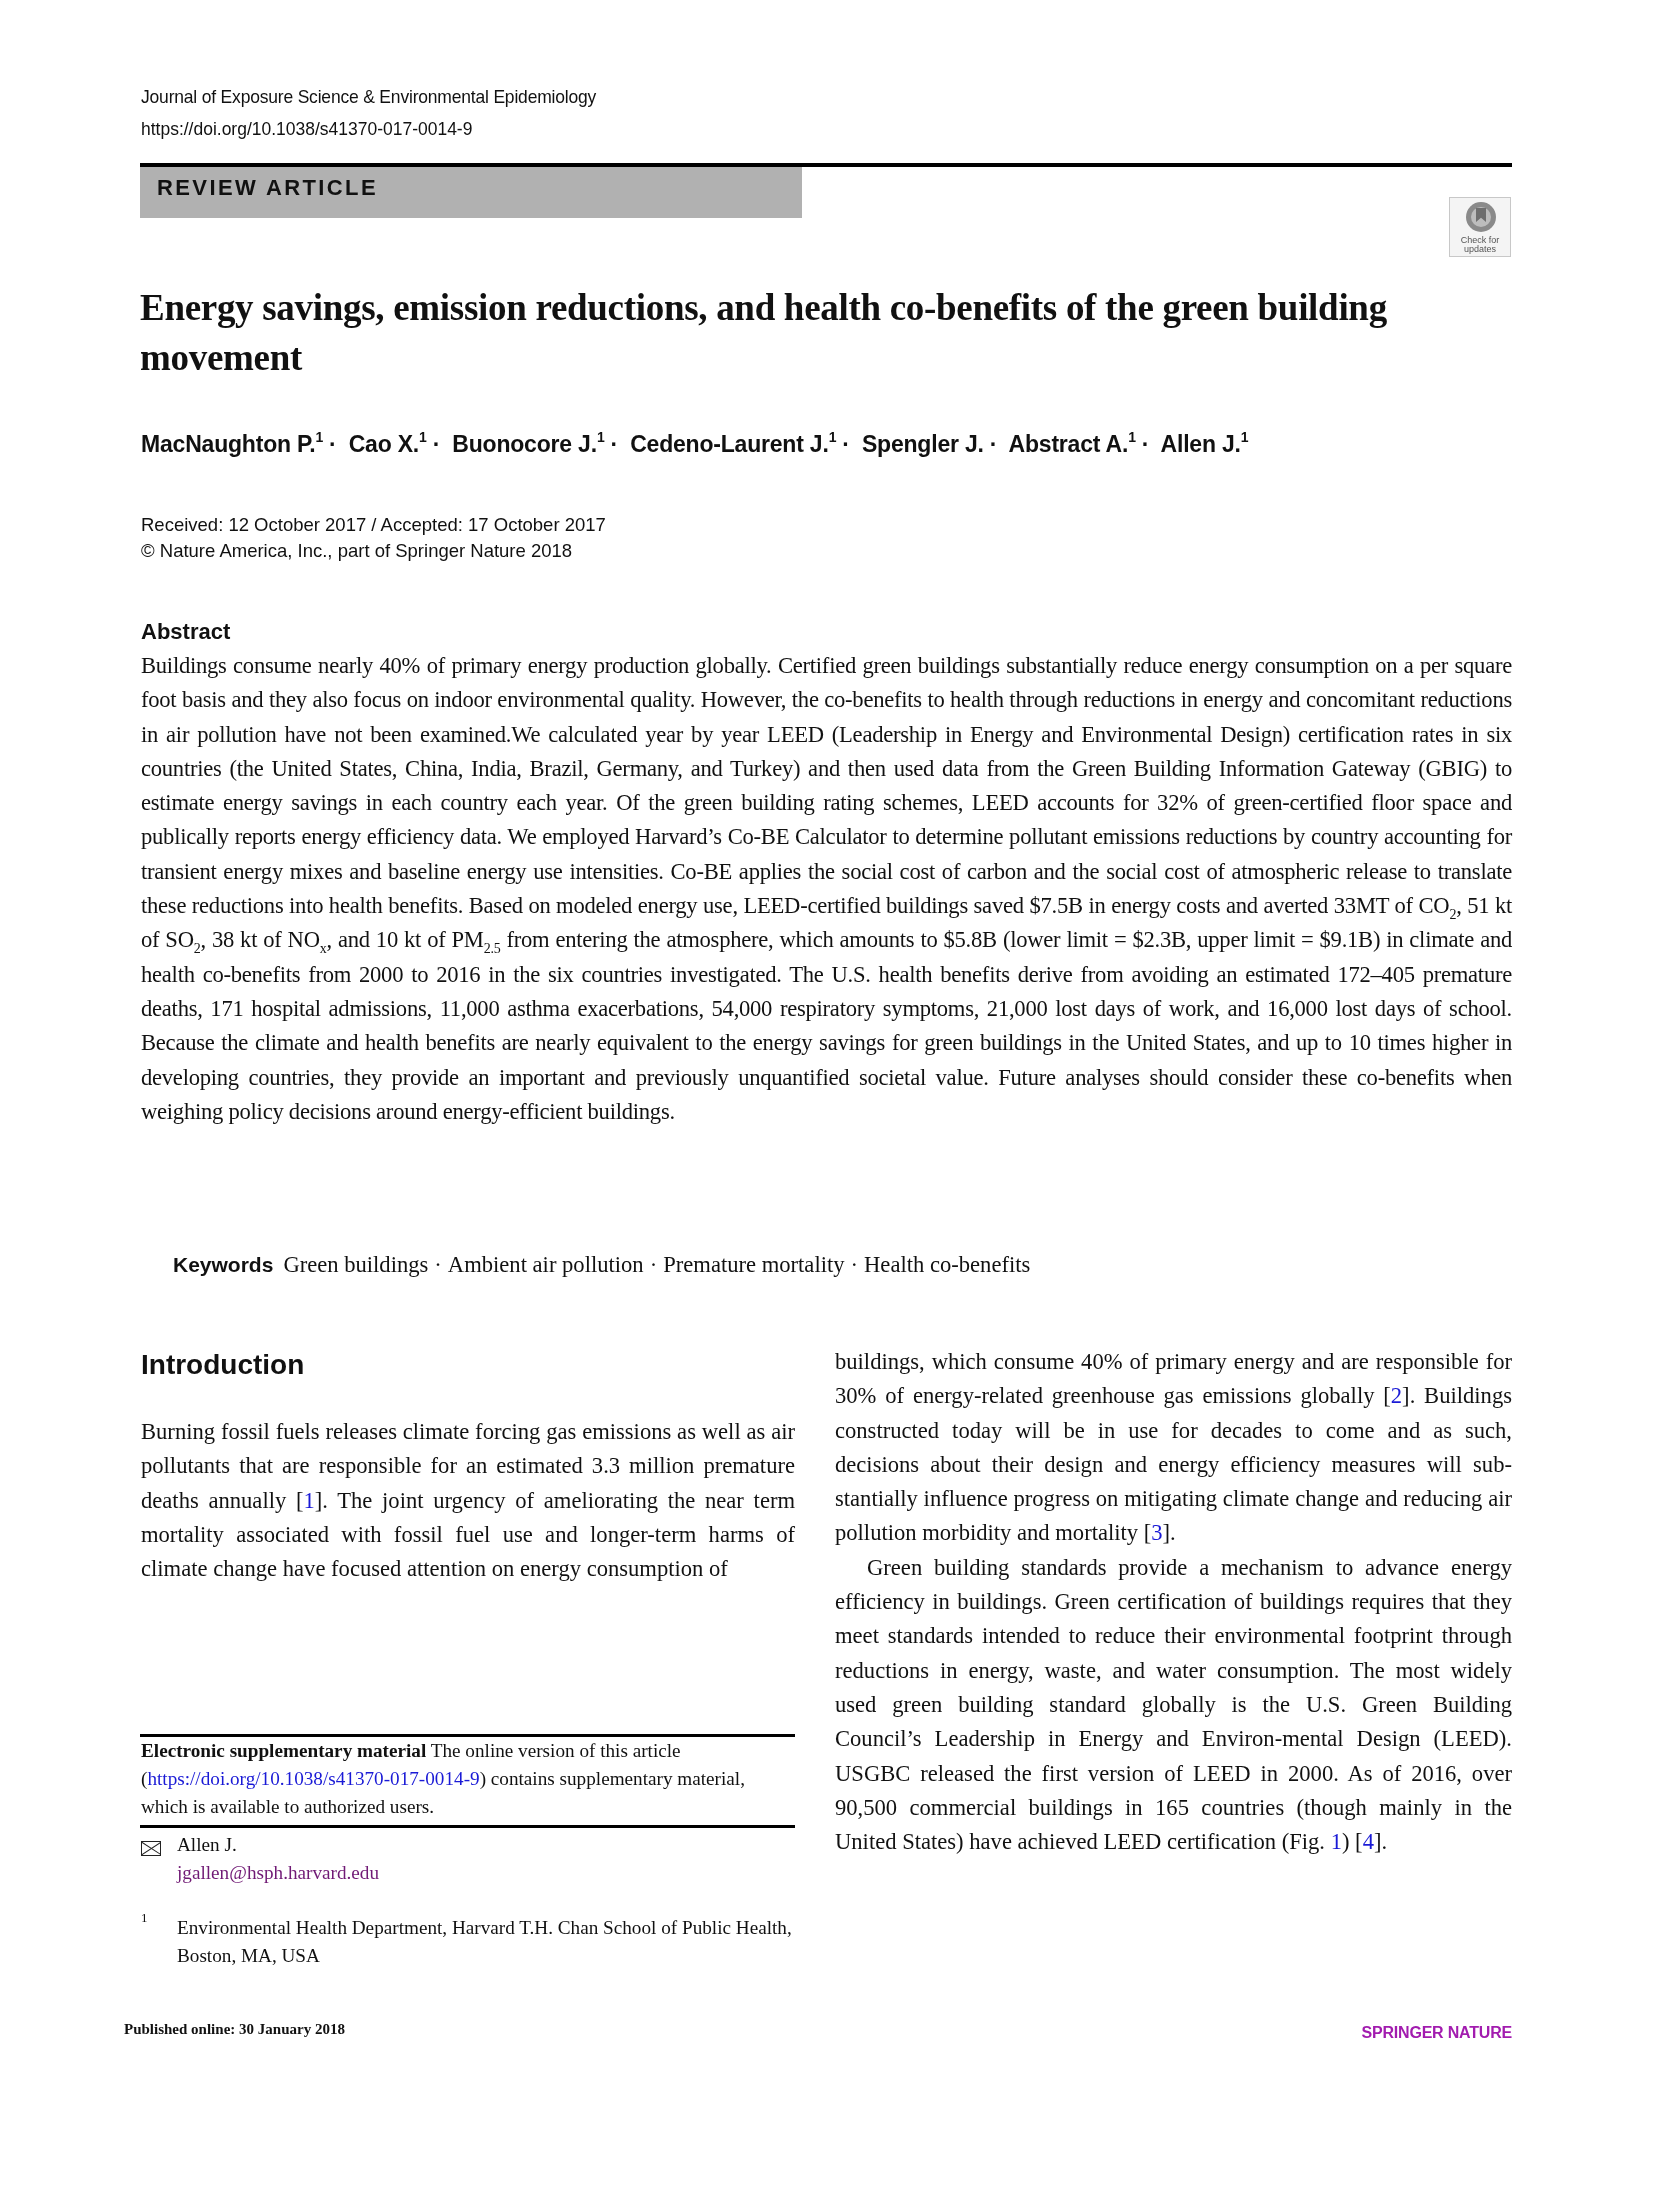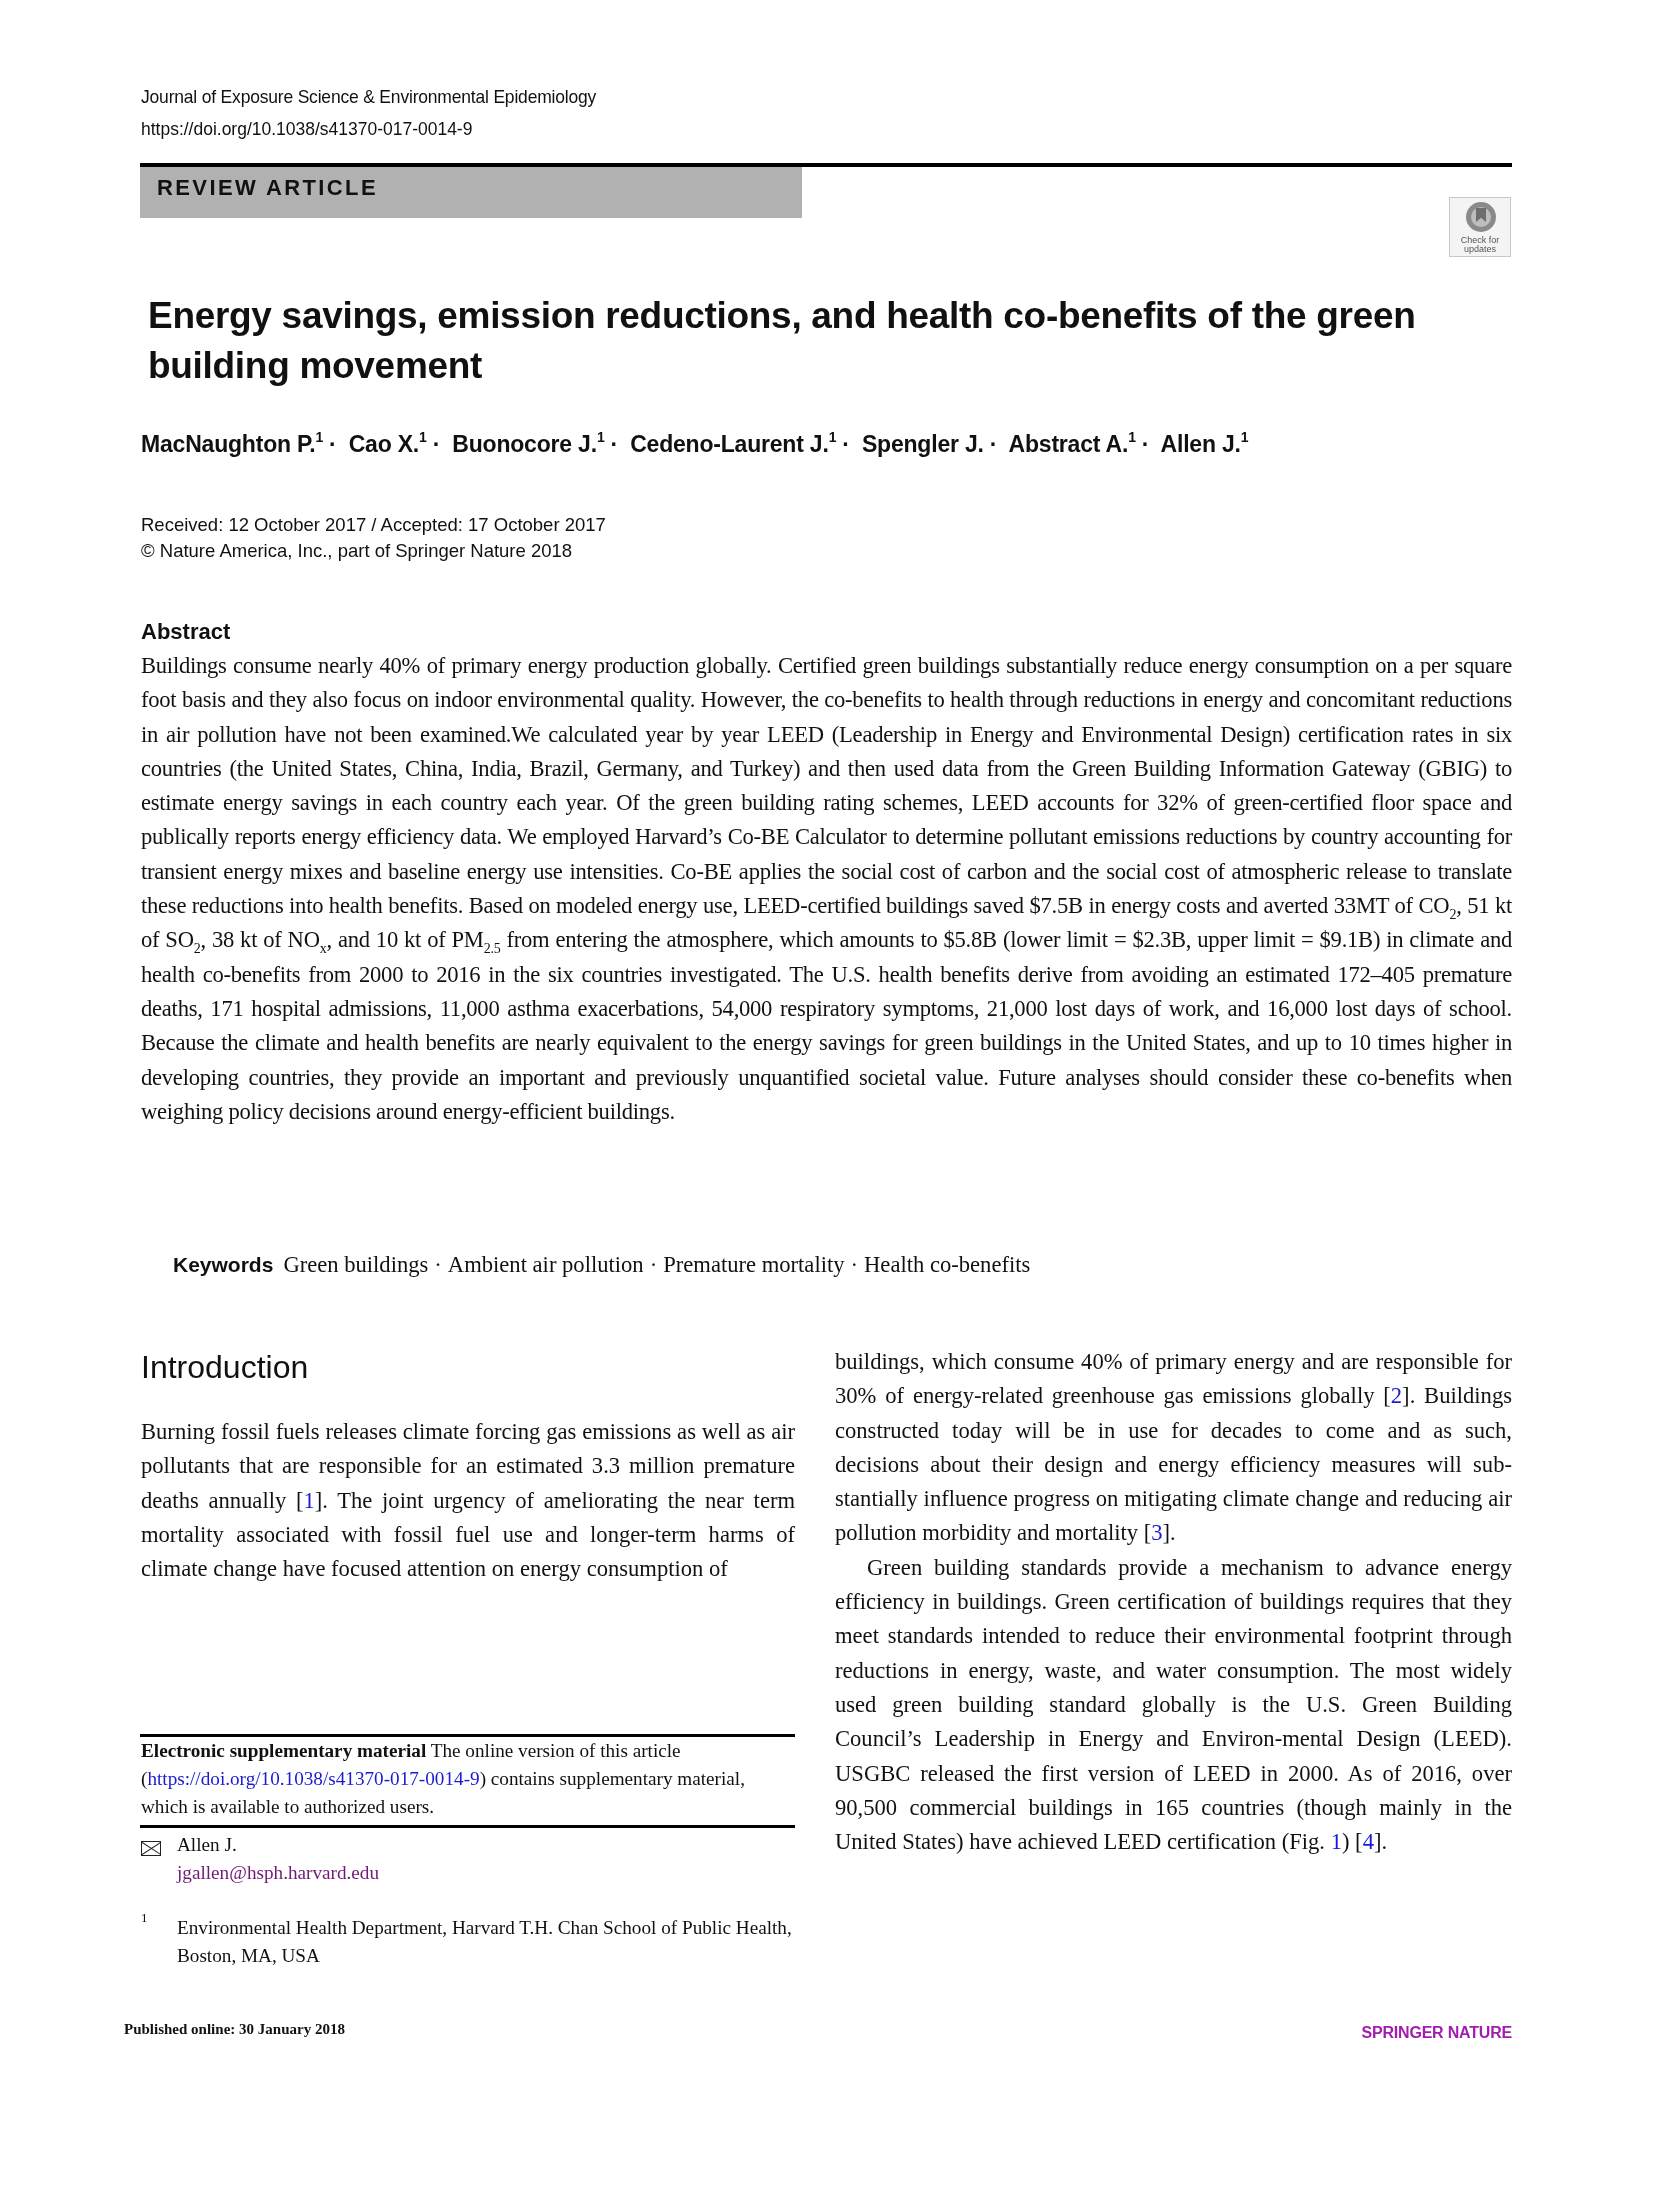--- a/index.html
+++ b/index.html
@@ -30,21 +30,21 @@
   #copyright { left:141px; top:540px; font-size:18.5px; white-space:nowrap; }
 
   #abstract-heading { left:141px; top:619px; font-size:22px; font-weight:bold; }
   #abstract-body { left:141px; top:649px; width:1371px; font-size:22.6px; line-height:34.3px; text-align:justify; letter-spacing:-0.25px; }
   #abstract-body sub { font-size:14px; line-height:0; }
 
   #keywords { left:141px; top:1252px; font-size:22.6px; white-space:nowrap; }
   #keywords .kw-label { font-weight:bold; font-size:21px; margin-right:10px;margin-left:32px; }
   #keywords .dot { margin:0 6px; }
 
-  #intro-heading { left:141px; top:1349px; font-size:32px; font-weight:normal; }
+  #intro-heading { left:141px; top:1349px; font-size:28px; font-weight:bold; }
 
   .col { font-size:22.6px; line-height:34.3px; text-align:justify; }
   #left-col-body { left:141px; top:1415px; width:654px; }
   #right-col-body { left:835px; top:1345px; width:677px; }
   .indent { text-indent:32px; }
   .ref { color:#1a1ad6; }
   p { margin:0; }
 
   #rule-a { left:140px; top:1734px; width:655px; height:3px; background:#000; }
   #supp { left:141px; top:1737px; width:654px; font-size:19.2px; line-height:28px; }
@@ -74,21 +74,21 @@
 <div id="banner" class="abs"></div>
 <div id="banner-label" class="abs sans">REVIEW ARTICLE</div>
 
 <div id="check-updates" class="abs sans">
   <span class="ring"></span>
   <span class="bookmark"></span>
   <span class="txt" style="top:38px;">Check for</span>
   <span class="txt" style="top:47px;">updates</span>
 </div>
 
-<h1 id="title" class="abs sans" style="margin:8px;">Energy savings, emission reductions, and health co-benefits of the green building movement</h1>
+<h1 id="title" class="abs sans" style="margin:0;font-family:Liberation Serif, serif;">Energy savings, emission reductions, and health co-benefits of the green building movement</h1>
 
 <div id="authors" class="abs sans">
   <span>MacNaughton P.</span><sup>1</sup><span class="sep">·</span>
   <span>Cao X.</span><sup>1</sup><span class="sep">·</span>
   <span>Buonocore J.</span><sup>1</sup><span class="sep">·</span>
   <span>Cedeno-Laurent J.</span><sup>1</sup><span class="sep">·</span>
   <span>Spengler J.</span><span class="sep">·</span>
   <span>Abstract A.</span><sup>1</sup><span class="sep">·</span>
   <span>Allen J.</span><sup>1</sup>
 </div>

